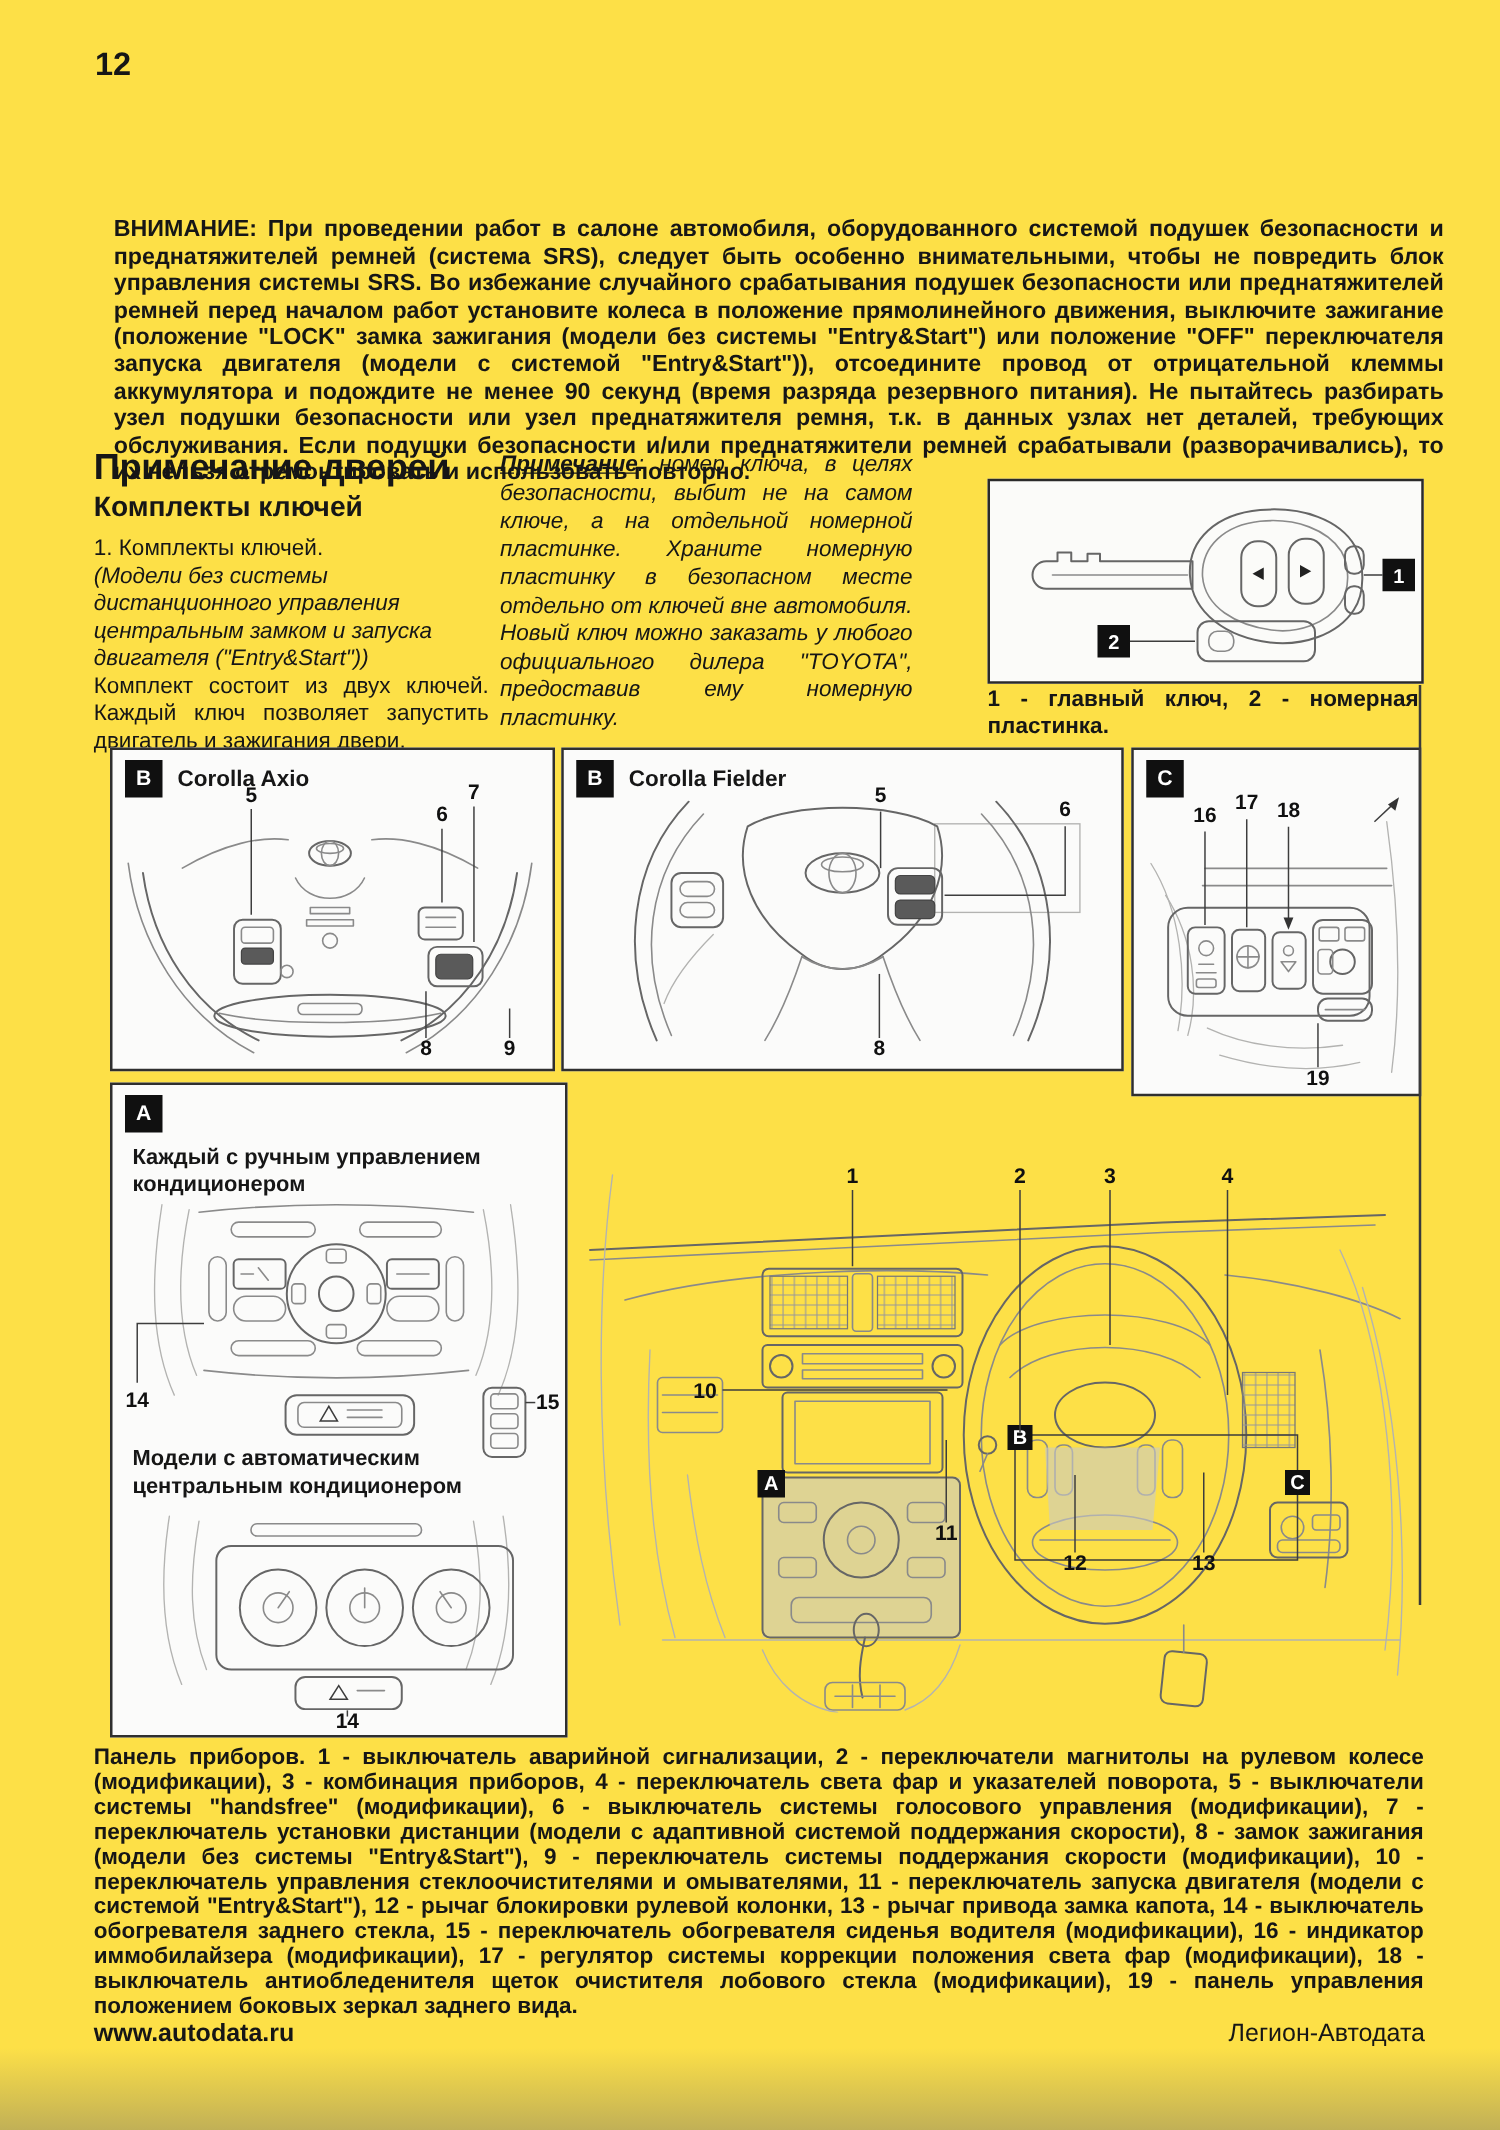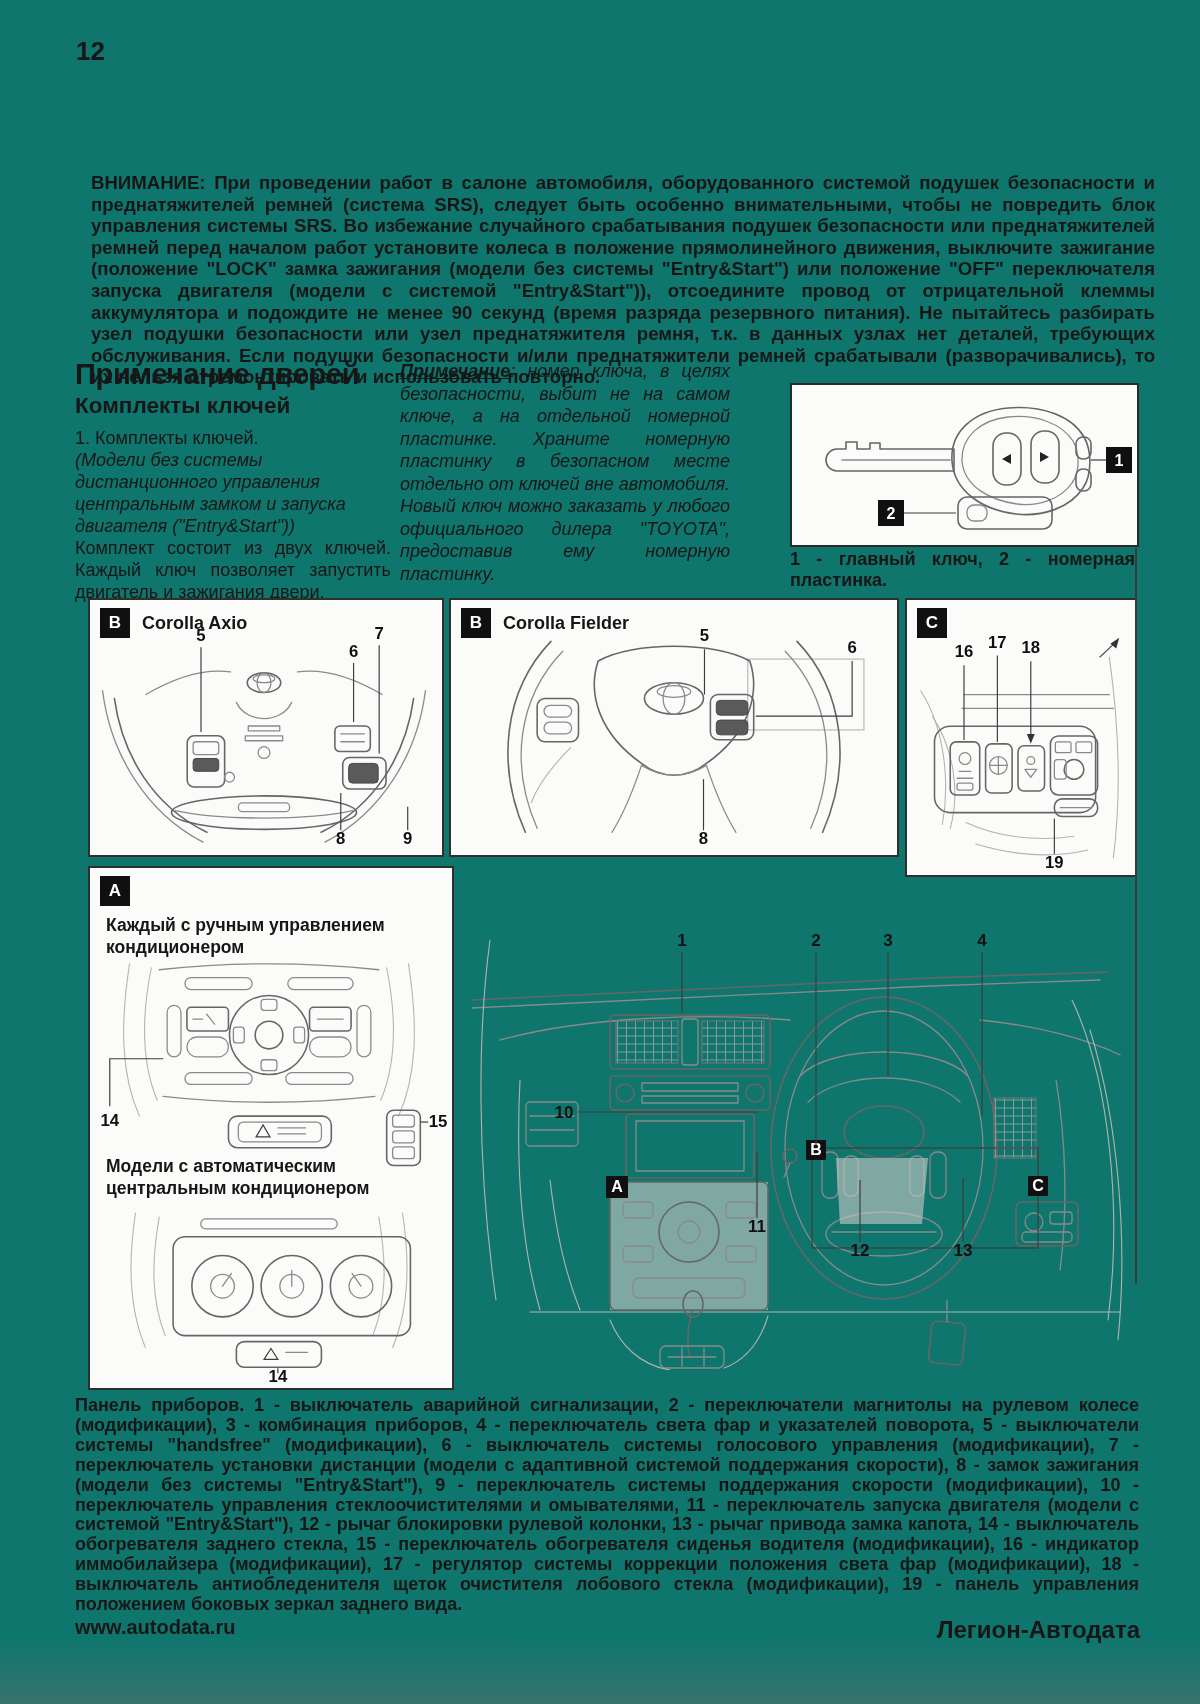--- a/index.html
+++ b/index.html
@@ -1,16 +1,16 @@
 <!DOCTYPE html>
 <html><head>
 <meta charset="utf-8">
 <style>
   html,body{margin:0;padding:0;background:#e9e9e7;}
-  .page{position:relative;width:1200px;height:1704px;background:#0f766e;
+  .page{position:relative;width:1200px;height:1704px;background:#fde047;
         font-family:"Liberation Sans",sans-serif;color:#161616;overflow:hidden;}
   .page::after{content:"";position:absolute;left:0;right:0;bottom:0;height:66px;
         background:linear-gradient(to bottom,rgba(110,110,108,0),rgba(110,110,108,0.42));pointer-events:none;}
   .abs{position:absolute;}
   .pagenum{left:76px;top:36px;font-size:26px;font-weight:bold;}
   .title{left:78px;top:86px;font-size:41px;font-weight:bold;letter-spacing:-0.5px;margin:0;}
   .warning{left:75px;top:156px;width:1064px;font-size:18.6px;font-weight:bold;
         line-height:21.6px;text-align:justify;margin:16px;}
   .col-left{left:75px;top:358px;width:316px;}
   .col-left h2{font-size:29px;font-weight:bold;margin:0 0 2px 0;letter-spacing:-0.3px;}
@@ -33,21 +33,21 @@
   .figtitle{position:absolute;left:52px;top:13px;font-size:18px;font-weight:bold;z-index:3;}
   .fig svg{position:absolute;left:0;top:0;}
   .alabel{position:absolute;left:16px;top:46px;width:300px;font-size:17.5px;font-weight:bold;
         line-height:22px;z-index:3;}
   .alabel2{top:287px;}
   .vline{left:1135px;top:548px;width:2px;height:736px;background:#3a3a3a;}
   .dash{left:460px;top:880px;}
   .legend{left:75px;top:1396px;width:1064px;font-size:18px;font-weight:bold;
         line-height:19.9px;text-align:justify;margin:0;}
   .foot-l{left:75px;top:1616px;font-size:20px;font-weight:bold;}
-  .foot-r{right:60px;top:1616px;font-size:24px;font-weight:bold;}
+  .foot-r{right:60px;top:1616px;font-size:20px;font-weight:normal;}
   
   svg text{font-family:"Liberation Sans",sans-serif;}
   .ln{fill:none;stroke:#8a8a8a;stroke-width:1.3;stroke-linecap:round;stroke-linejoin:round;}
   .ln2{fill:none;stroke:#666;stroke-width:1.6;stroke-linecap:round;stroke-linejoin:round;}
   .lnf{fill:none;stroke:#b3b3b1;stroke-width:1.1;stroke-linecap:round;}
   .lead{stroke:#3d3d3d;stroke-width:1.2;fill:none;}
   .co{font-size:17px;font-weight:bold;fill:#101010;}
   .dkfill{fill:#5a5a5a;stroke:#444;}
   .shade{fill:#c9c9c7;opacity:.6;}
   .blk{fill:#101010;}

